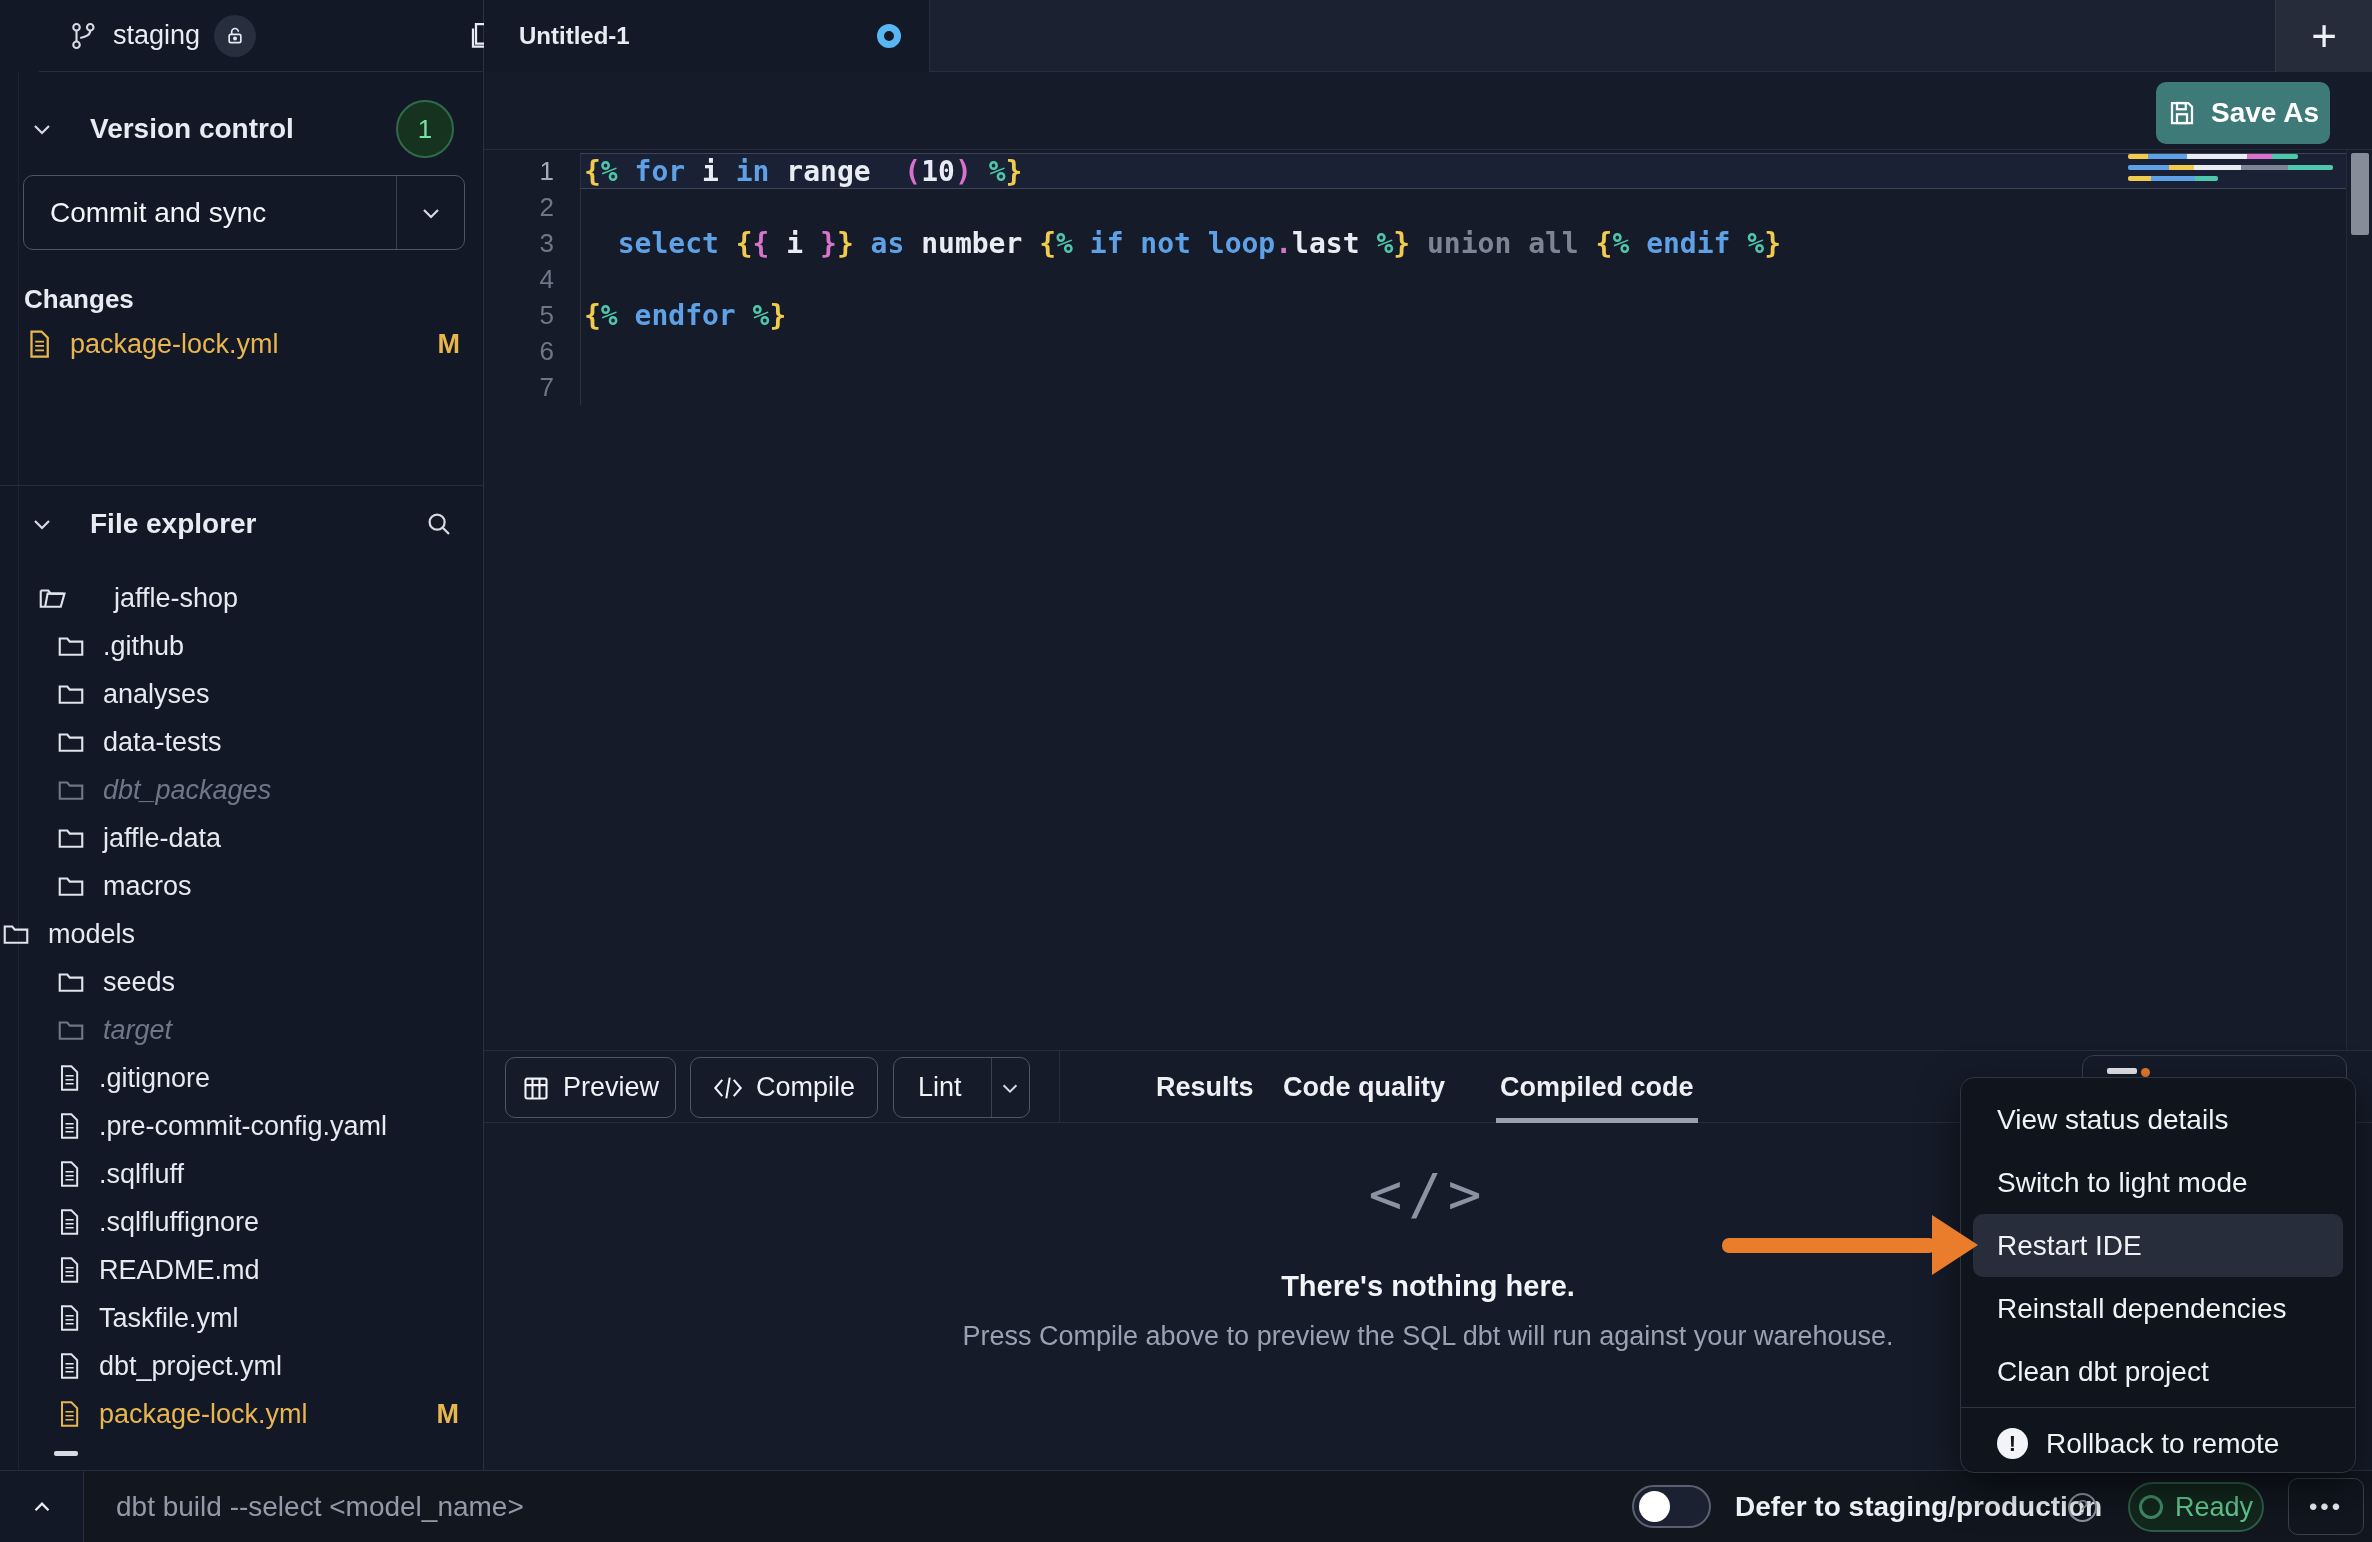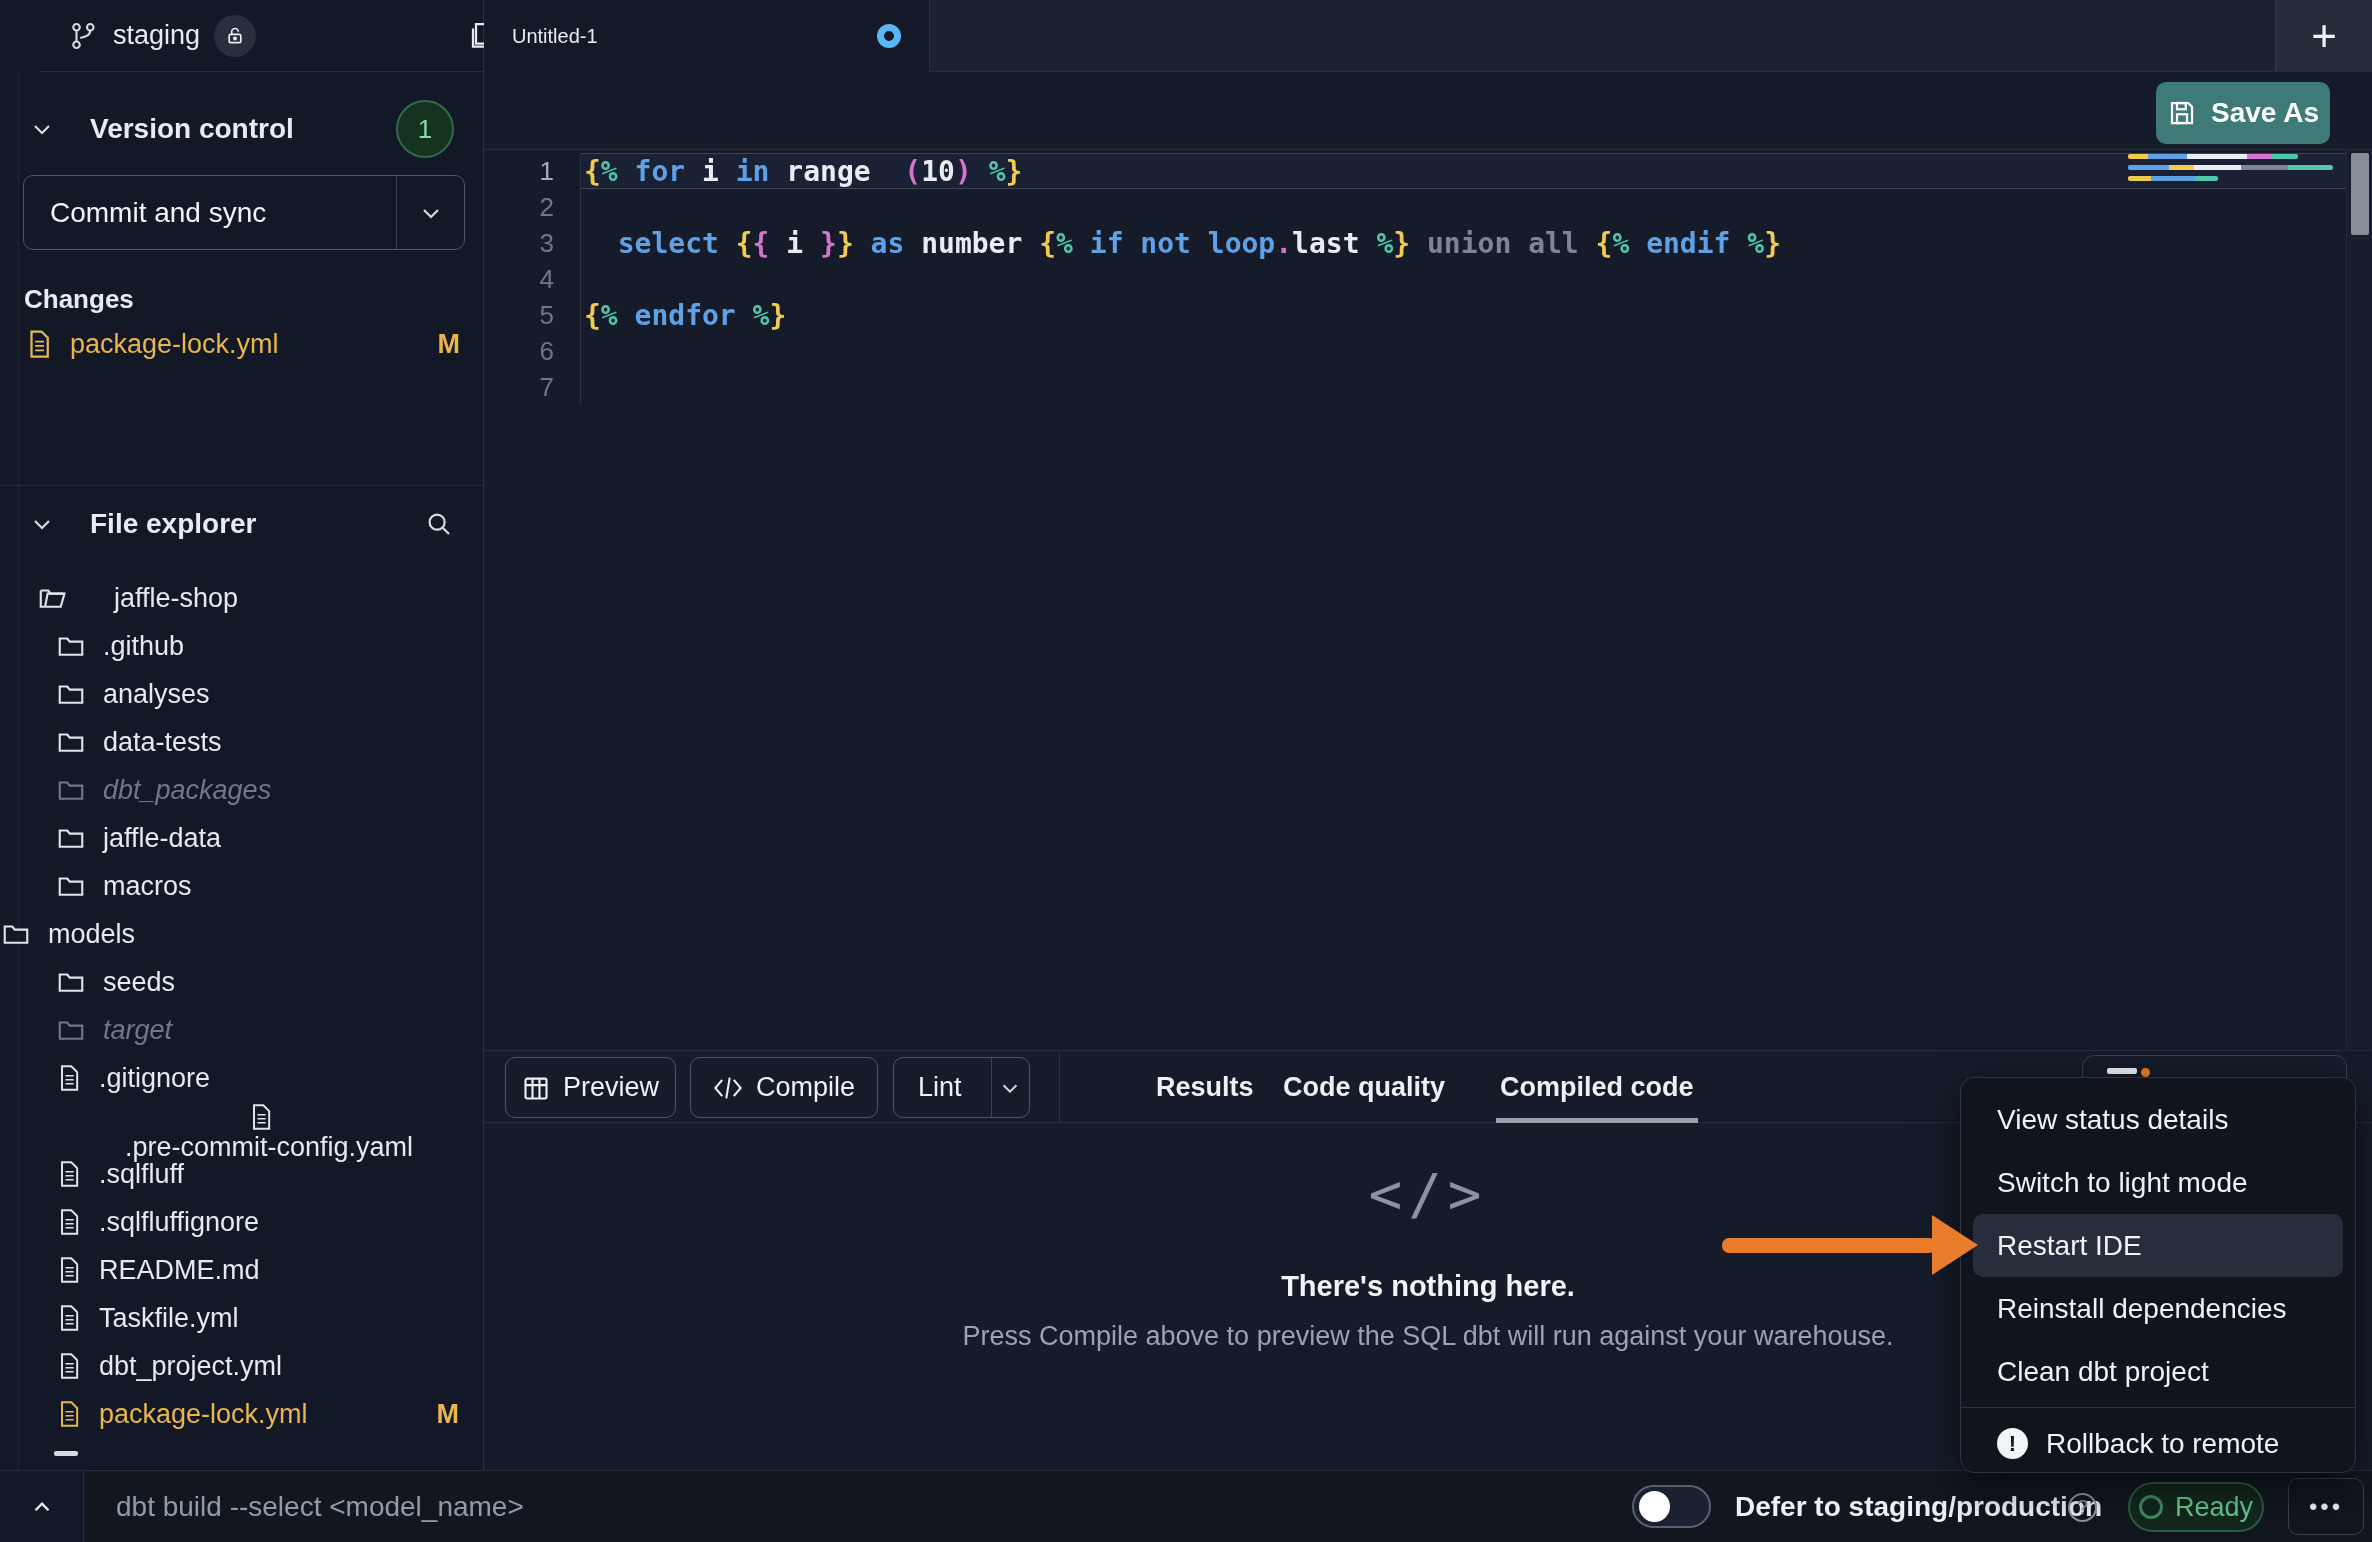--- a/index.html
+++ b/index.html
@@ -46,21 +46,21 @@
   .tree-row.dim { color:#6f7787; font-style:italic; }
   .tree-row.mod { color:#e9b64e; }
   .tree-row .st { margin-left:auto; margin-right:24px; font-weight:700; color:#e9b64e; font-size:27px; }
   .partial-dash { position:absolute; left:54px; top:965px; width:24px; height:5px; background:#d6dae2; border-radius:2px; }
 
   
   #tabbar { position:absolute; left:484px; top:0; right:0; height:72px; background:#1b2130;
     border-bottom:1px solid #262e3e; }
   #active-tab { position:absolute; left:0; top:0; width:446px; height:72px; background:#141927;
     border-right:1px solid #262e3e; display:flex; align-items:center; padding:0 28px; cursor:pointer; }
-  #active-tab .t { font-size:20px; font-weight:400; }
+  #active-tab .t { font-size:24px; font-weight:700;margin-left:7px; }
   .dirty-dot { margin-left:auto; width:24px; height:24px; border-radius:50%;
     border:7px solid #58b7f2; background:transparent; }
   #newtab-panel { position:absolute; right:0; top:0; width:97px; height:72px; background:#262c3a;
     border-left:1px solid #323949; display:flex; align-items:center; justify-content:center; cursor:pointer; }
   #newtab-panel .plus { font-size:44px; font-weight:300; color:#eef1f5; line-height:1; }
 
   
   #editor-head { position:absolute; left:484px; top:72px; right:0; height:78px; background:#151b29;
     border-bottom:1px solid #262e3e; }
   #save-as { position:absolute; right:42px; top:10px; width:174px; height:62px; background:#3e7a78;
@@ -308,21 +308,21 @@
         </div>
         <div class="tree-row" style="padding-left: 55px;">
           <span class="ticon">
             <svg width="28" height="30" viewBox="0 0 24 24" fill="none" stroke="#dfe3ea" stroke-width="1.7">
               <path d="M6 2h8l5 5v15H6z"></path>
               <path d="M9 10h7M9 13.5h7M9 17h7" stroke-width="1.3"></path>
             </svg>
           </span>
           <span>.gitignore</span>
         </div>
-        <div class="tree-row" style="padding-left: 55px; flex-direction: column;">
+        <div class="tree-row" style="padding-left: 55px;">
           <span class="ticon">
             <svg width="28" height="30" viewBox="0 0 24 24" fill="none" stroke="#dfe3ea" stroke-width="1.7">
               <path d="M6 2h8l5 5v15H6z"></path>
               <path d="M9 10h7M9 13.5h7M9 17h7" stroke-width="1.3"></path>
             </svg>
           </span>
           <span>.pre-commit-config.yaml</span>
         </div>
         <div class="tree-row" style="padding-left: 55px;">
           <span class="ticon">

